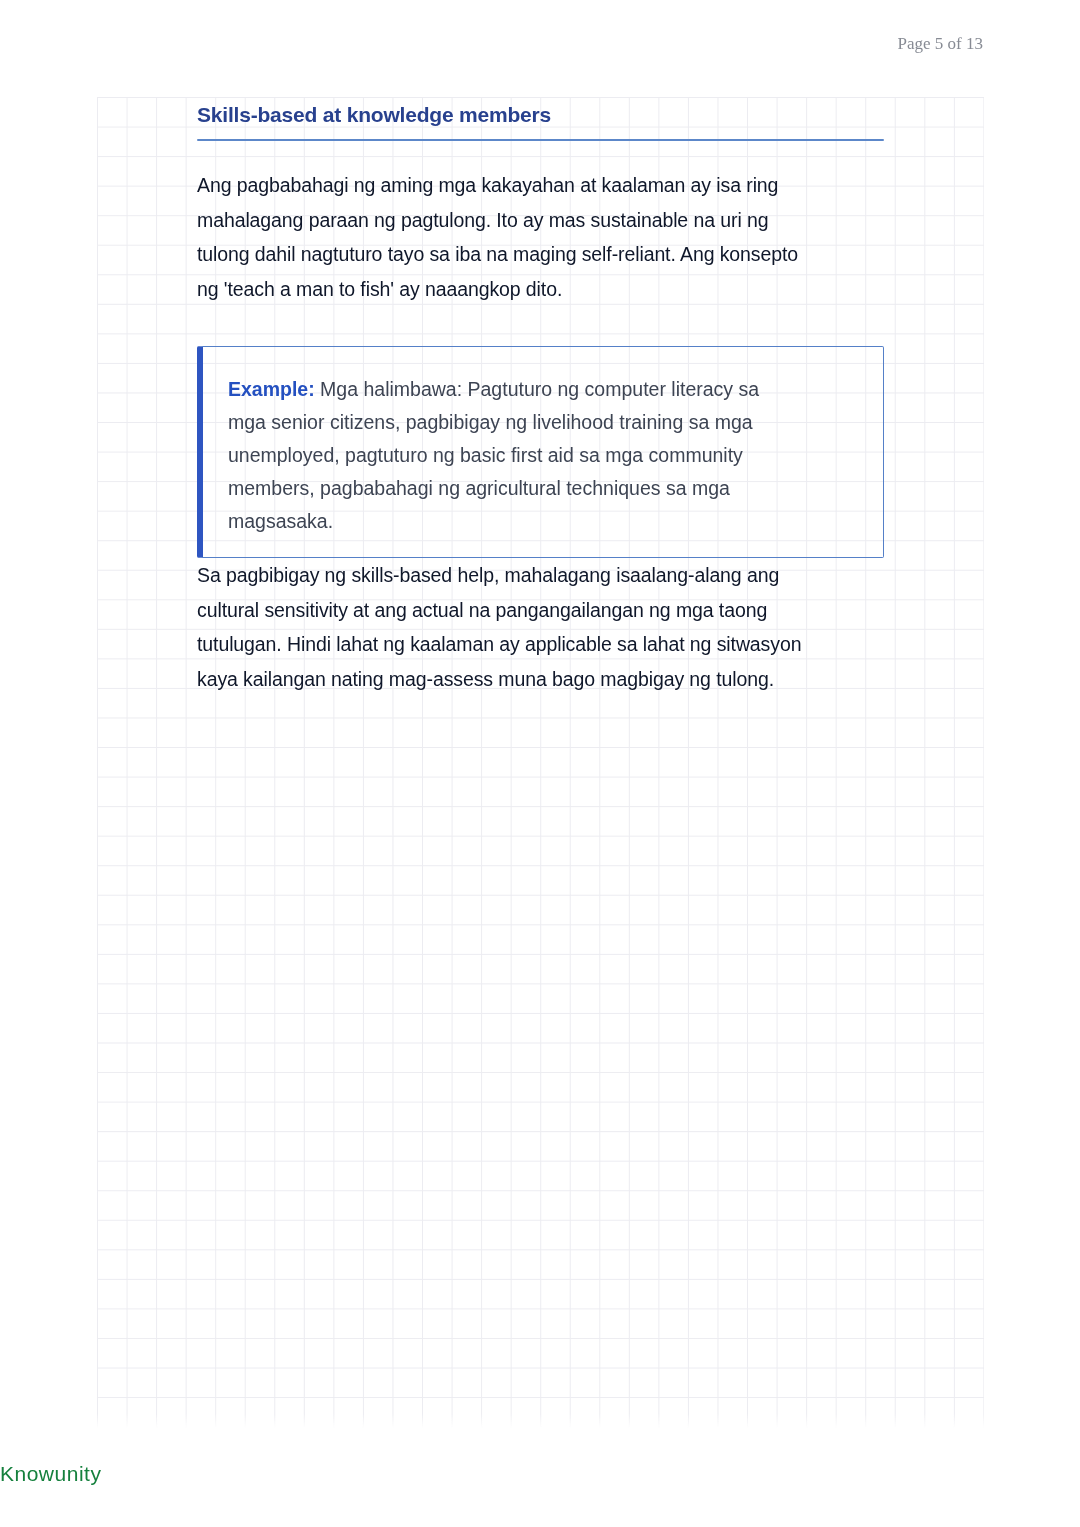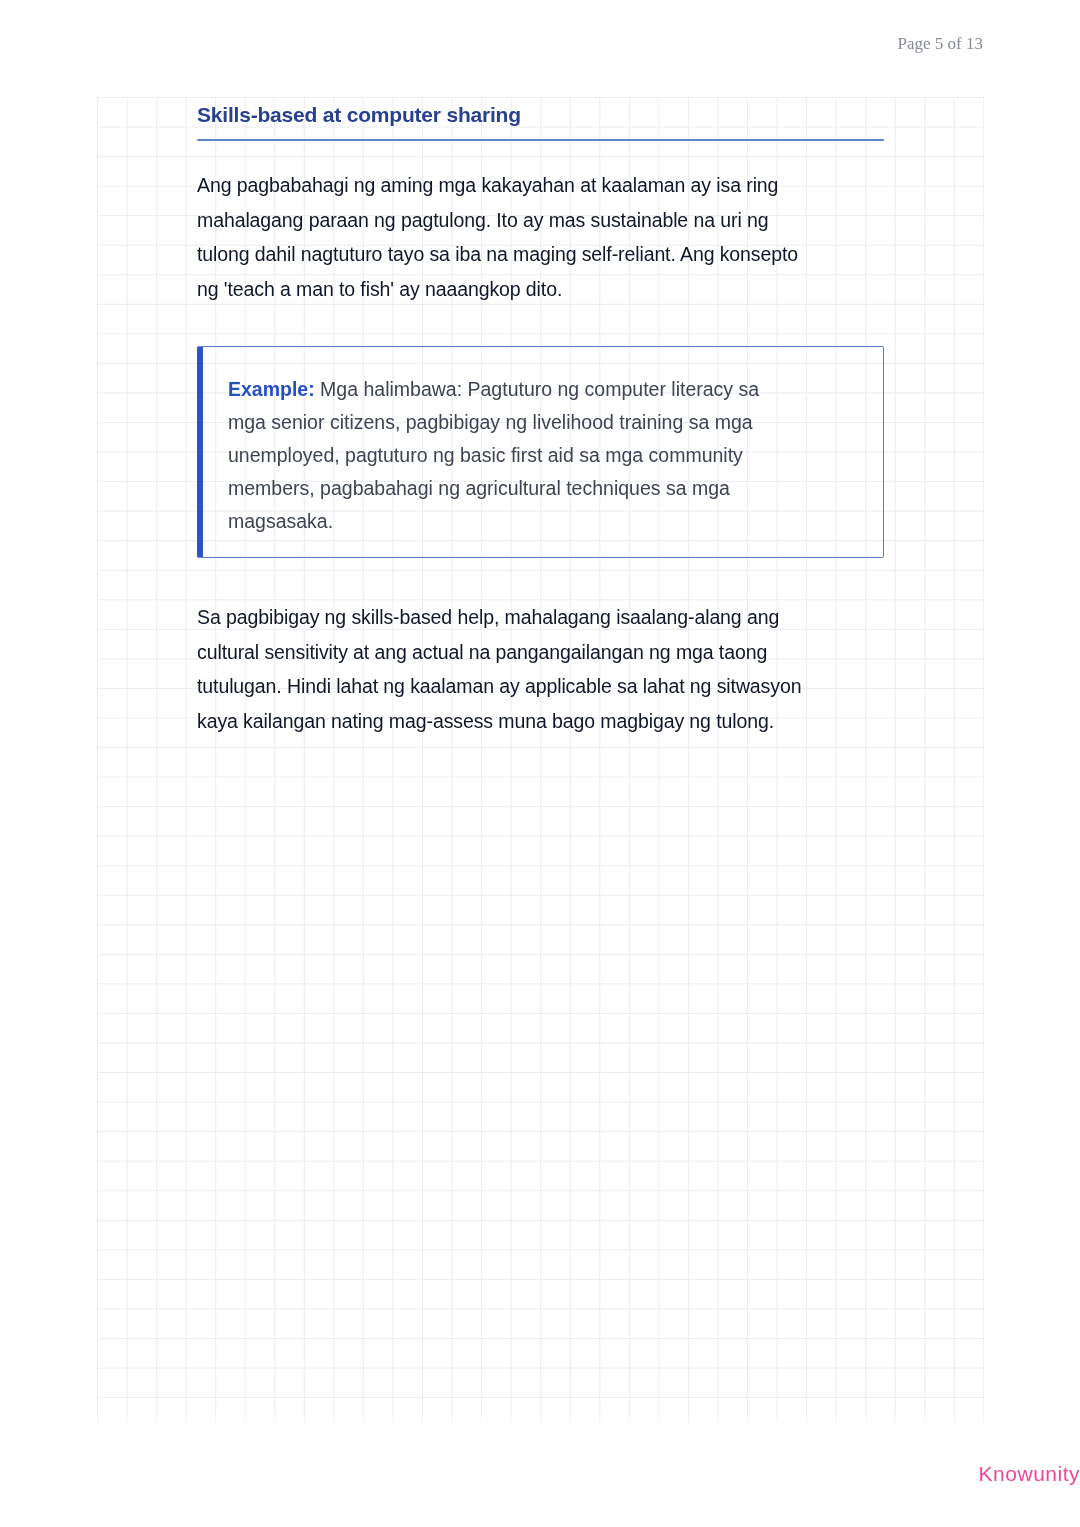--- a/index.html
+++ b/index.html
@@ -74,43 +74,43 @@
   .box-text {
     font-size: 19.5px;
     line-height: 33px;
     color: #3d4453;
     white-space: pre-line;
   }
   .example-label {
     font-weight: 700;
     color: #2450c0;
   }
-  .para-2 { margin-top: 42px; }
+  .para-2 { }
   .footer {
     position: absolute;
     left: 0; top: 1462px;
     width: 1080px;
-    text-align: right;
+    text-align: left;
     font-size: 21px;
-    color: #ec4899;
+    color: #15803d;
     letter-spacing: 0.5px;
   }
 </style>
 </head>
 <body>
 
 <div class="page">
 
   <div class="page-indicator">Page 5 of 13</div>
 
   <div class="grid-paper"></div>
 
   <div class="content">
 
-    <h1 class="heading">Skills-based at computer sharing</h1>
+    <h1 class="heading">Skills-based at knowledge members</h1>
 
     <div class="heading-rule"></div>
 
     <p class="body-text para-1">Ang pagbabahagi ng aming mga kakayahan at kaalaman ay isa ring
 mahalagang paraan ng pagtulong. Ito ay mas sustainable na uri ng
 tulong dahil nagtuturo tayo sa iba na maging self-reliant. Ang konsepto
 ng 'teach a man to fish' ay naaangkop dito.</p>
 
     <div class="example-box">
       <p class="box-text"><span class="example-label">Example:</span><span> Mga halimbawa: Pagtuturo ng computer literacy sa

